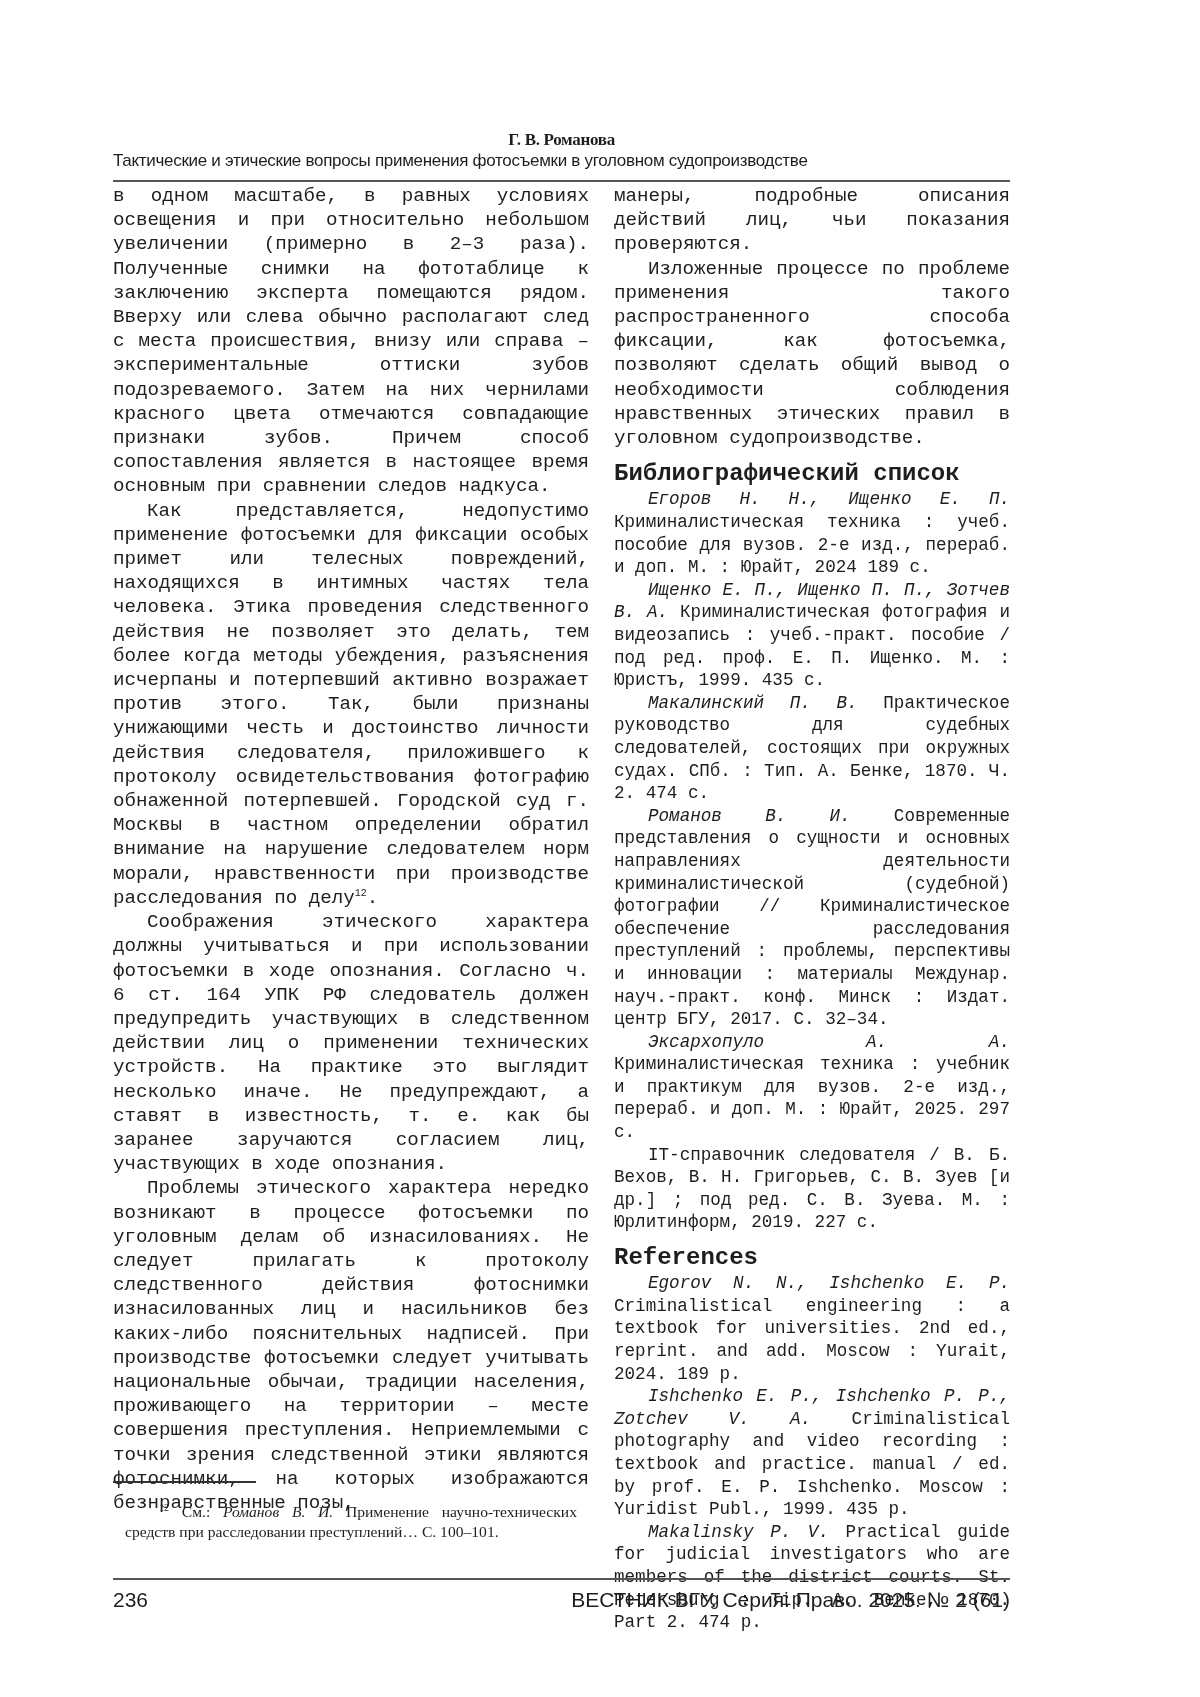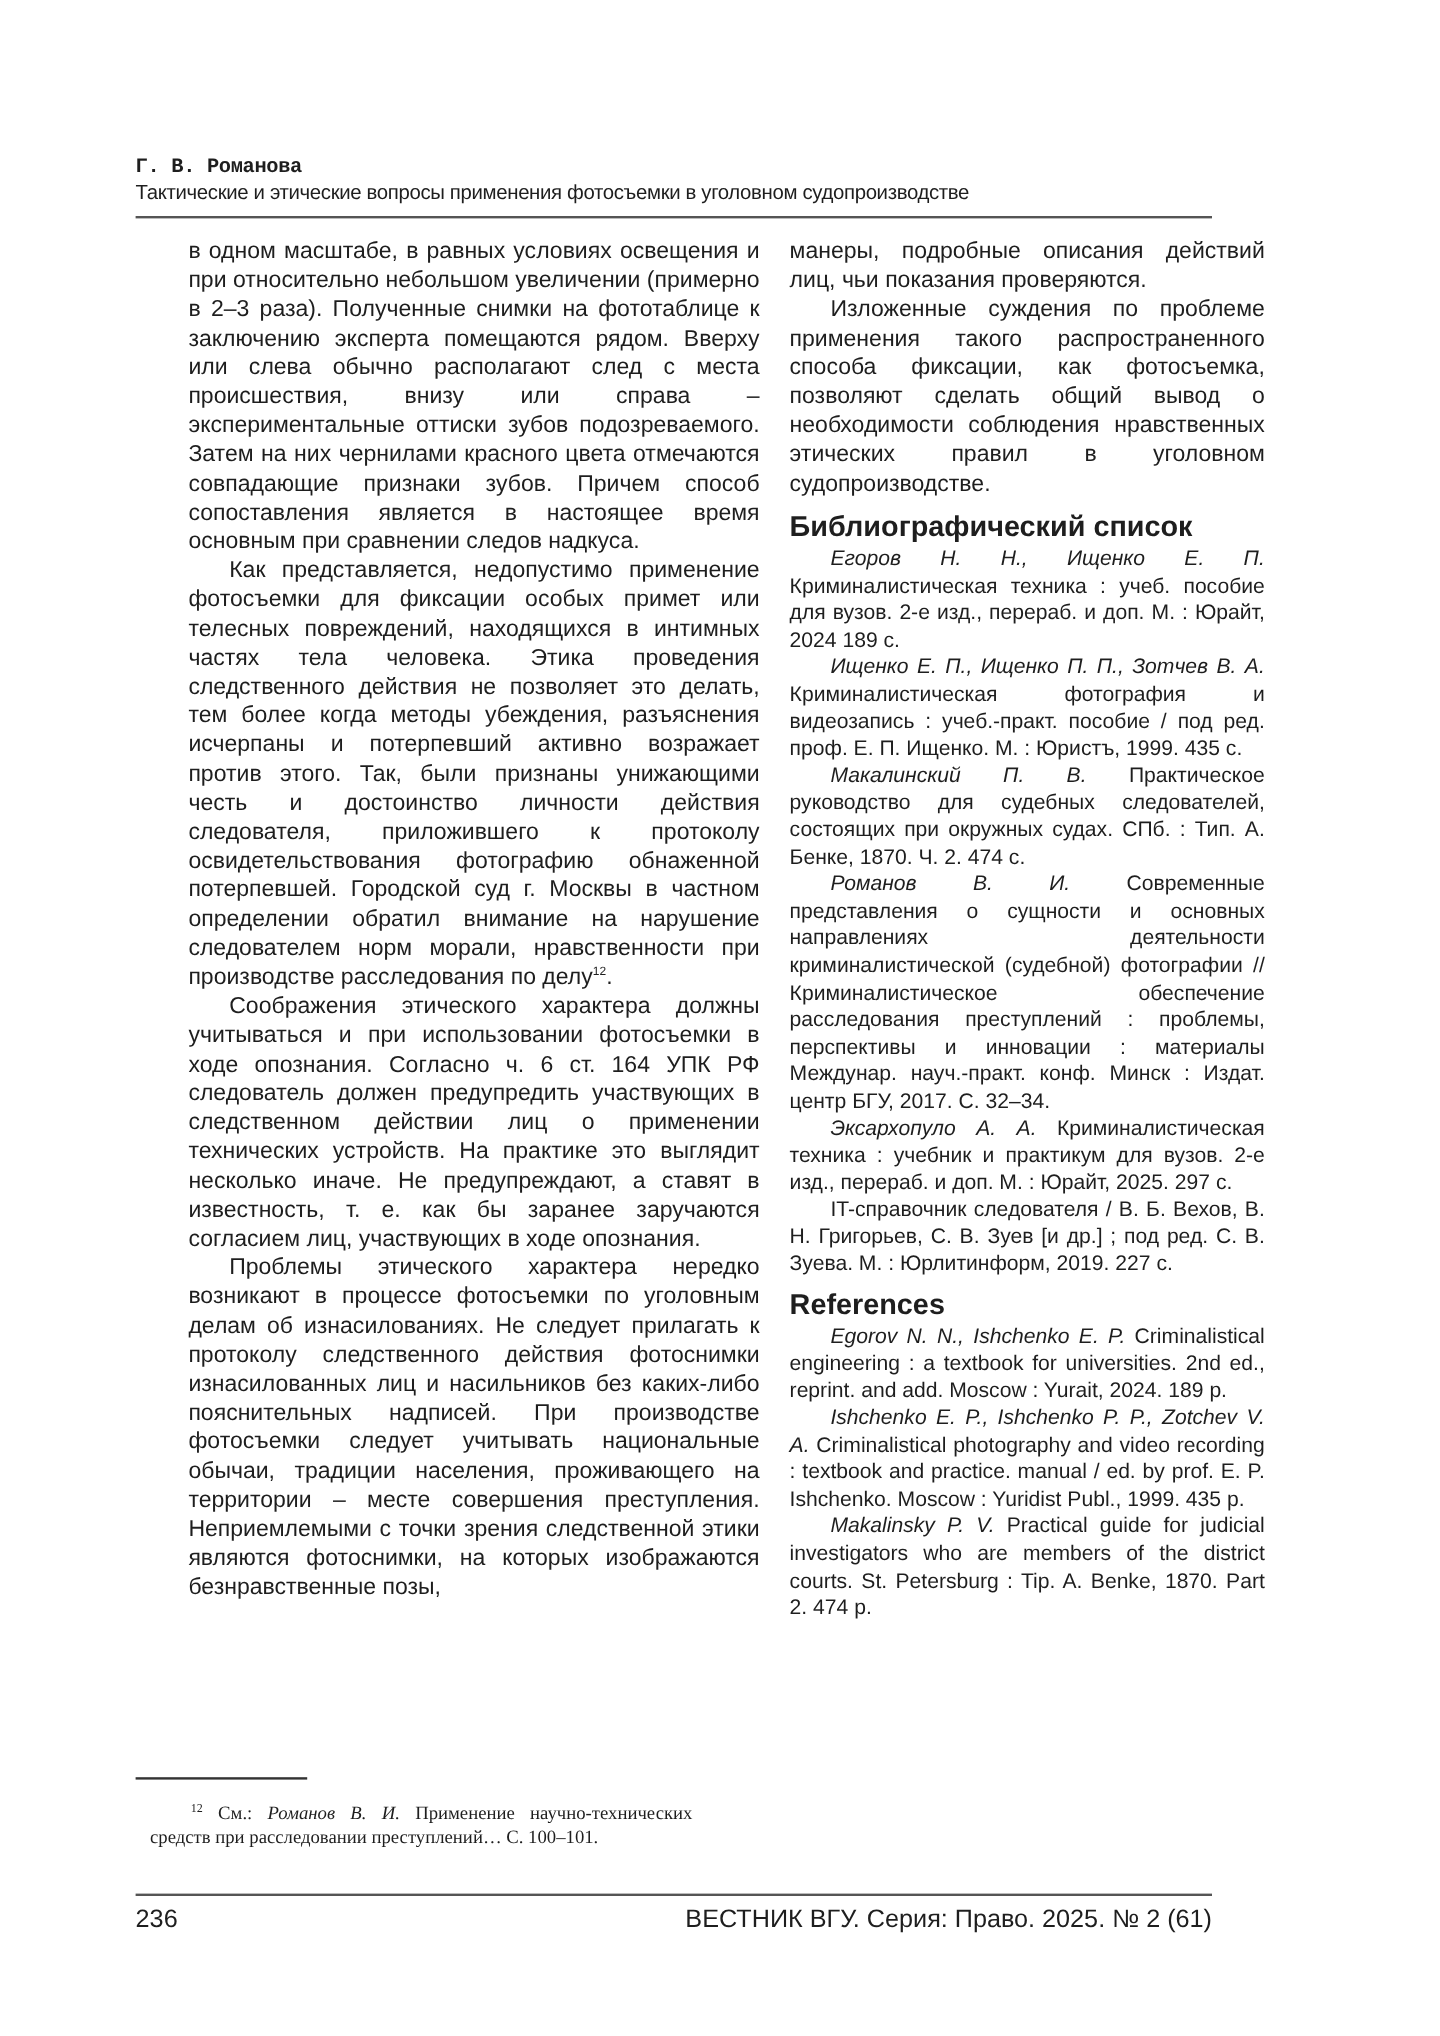--- a/index.html
+++ b/index.html
@@ -1,21 +1,21 @@
 <!DOCTYPE html>
 <html><head>
 <meta charset="utf-8">
 <style>
   html, body { margin:0; padding:0; background:#ffffff; }
   body { width:1200px; height:1697px; position:relative; overflow:hidden; color:#1e1e1e; }
   .header { position:absolute; left:113px; top:130px; width:897px; }
-  .author { font-family:Liberation Mono, monospace; font-weight:bold; font-size:17px; line-height:20px; letter-spacing:-0.3px; }
+  .author { font-family:Liberation Serif, serif; font-weight:bold; font-size:17px; line-height:20px; letter-spacing:-0.3px;text-align:center; }
   .title { font-family:"Liberation Sans", sans-serif; font-size:17px; line-height:22px; letter-spacing:-0.3px; }
   .hrule { position:absolute; left:113px; width:897px; height:2px; background:#555; }
-  .col { position:absolute; top:198px; font-family:Liberation Sans, sans-serif; font-size:19.2px; line-height:24.2px; text-align:justify;margin-left:44px; }
+  .col { position:absolute; top:184px; font-family:Liberation Mono, monospace; font-size:19.2px; line-height:24.2px; text-align:justify; }
   .col.left { left:113px; width:476px; }
   .col.right { left:614px; width:396px; }
   .col p { margin:0; hyphens:manual; }
   .indent { text-indent:34px; }
   .sec-title { font-weight:bold; text-align:left; margin:12px 0 2px 0 !important; font-size:24px; }
   .ref { font-size:17.6px; line-height:22.6px; text-indent:34px; }
   .ref i { font-style:italic; }
   sup { font-size:10px; vertical-align:super; line-height:0; }
   .fnrule { position:absolute; left:113px; top:1481px; width:143px; height:1.5px; background:#333; }
   .footnote { position:absolute; left:113px; top:1490px; width:476px; font-family:"Liberation Serif", serif; font-size:15.6px; line-height:20px; text-align:justify; }
@@ -33,21 +33,21 @@
 
 <div class="col left">
   <p>в одном масштабе, в равных условиях освещения и при относительно небольшом увеличении (примерно в 2–3 раза). Полученные снимки на фототаблице к заключению эксперта помещаются рядом. Вверху или слева обычно располагают след с места происшествия, внизу или справа – экспериментальные оттиски зубов подозреваемого. Затем на них чернилами красного цвета отмечаются совпадающие признаки зубов. Причем способ сопоставления является в настоящее время основным при сравнении следов надкуса.</p>
   <p class="indent"><span>Как представляется, недопустимо применение фотосъемки для фиксации особых примет или телесных повреждений, находящихся в интимных частях тела человека. Этика проведения следственного действия не позволяет это делать, тем более когда методы убеждения, разъяснения исчерпаны и потерпевший активно возражает против этого. Так, были признаны унижающими честь и достоинство личности действия следователя, приложившего к протоколу освидетельствования фотографию обнаженной потерпевшей. Городской суд г. Москвы в частном определении обратил внимание на нарушение следователем норм морали, нравственности при производстве расследования по делу</span><sup>12</sup>.</p>
   <p class="indent">Соображения этического характера должны учитываться и при использовании фотосъемки в ходе опознания. Согласно ч. 6 ст. 164 УПК РФ следователь должен предупредить участвующих в следственном действии лиц о применении технических устройств. На практике это выглядит несколько иначе. Не предупреждают, а ставят в известность, т. е. как бы заранее заручаются согласием лиц, участвующих в ходе опознания.</p>
   <p class="indent">Проблемы этического характера нередко возникают в процессе фотосъемки по уголовным делам об изнасилованиях. Не следует прилагать к протоколу следственного действия фотоснимки изнасилованных лиц и насильников без каких-либо пояснительных надписей. При производстве фотосъемки следует учитывать национальные обычаи, традиции населения, проживающего на территории – месте совершения преступления. Неприемлемыми с точки зрения следственной этики являются фотоснимки, на которых изображаются безнравственные позы,</p>
 </div>
 
 <div class="col right">
   <p>манеры, подробные описания действий лиц, чьи показания проверяются.</p>
-  <p class="indent">Изложенные суждения по проблеме применения такого распространенного способа фиксации, как фотосъемка, позволяют сделать общий вывод о необходимости соблюдения нравственных этических правил в уголовном судопроизводстве.</p>
+  <p class="indent">Изложенные процессе по проблеме применения такого распространенного способа фиксации, как фотосъемка, позволяют сделать общий вывод о необходимости соблюдения нравственных этических правил в уголовном судопроизводстве.</p>
 
   <p class="sec-title">Библиографический список</p>
   <div>
     <p class="ref"><i>Егоров Н. Н., Ищенко Е. П.</i><span> Криминалистическая техника : учеб. пособие для вузов. 2-е изд., перераб. и доп. М. : Юрайт, 2024 189 с.</span></p>
     <p class="ref"><i>Ищенко Е. П., Ищенко П. П., Зотчев В. А.</i><span> Криминалистическая фотография и видеозапись : учеб.-практ. пособие / под ред. проф. Е. П. Ищенко. М. : Юристъ, 1999. 435 с.</span></p>
     <p class="ref"><i>Макалинский П. В.</i><span> Практическое руководство для судебных следователей, состоящих при окружных судах. СПб. : Тип. А. Бенке, 1870. Ч. 2. 474 с.</span></p>
     <p class="ref"><i>Романов В. И.</i><span> Современные представления о сущности и основных направлениях деятельности криминалистической (судебной) фотографии // Криминалистическое обеспечение расследования преступлений : проблемы, перспективы и инновации : материалы Междунар. науч.-практ. конф. Минск : Издат. центр БГУ, 2017. С. 32–34.</span></p>
     <p class="ref"><i>Эксархопуло А. А.</i><span> Криминалистическая техника : учебник и практикум для вузов. 2-е изд., перераб. и доп. М. : Юрайт, 2025. 297 с.</span></p>
     <p class="ref"><i></i><span>IT-справочник следователя / В. Б. Вехов, В. Н. Григорьев, С. В. Зуев [и др.] ; под ред. С. В. Зуева. М. : Юрлитинформ, 2019. 227 с.</span></p>
   </div>

